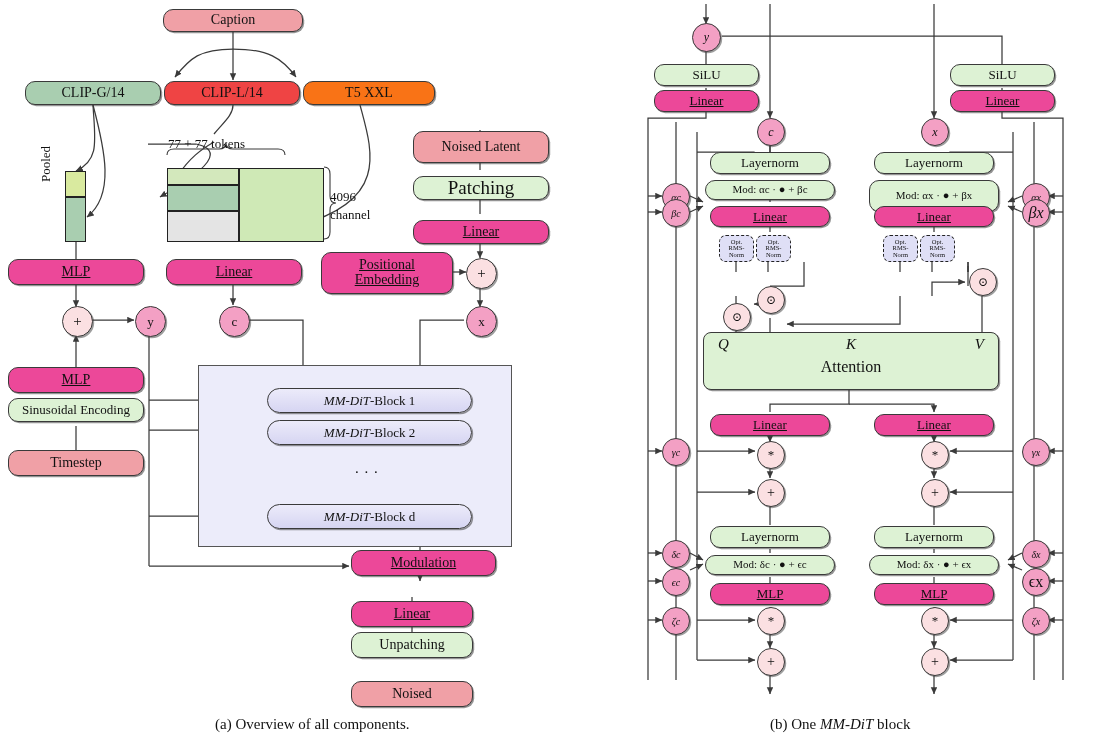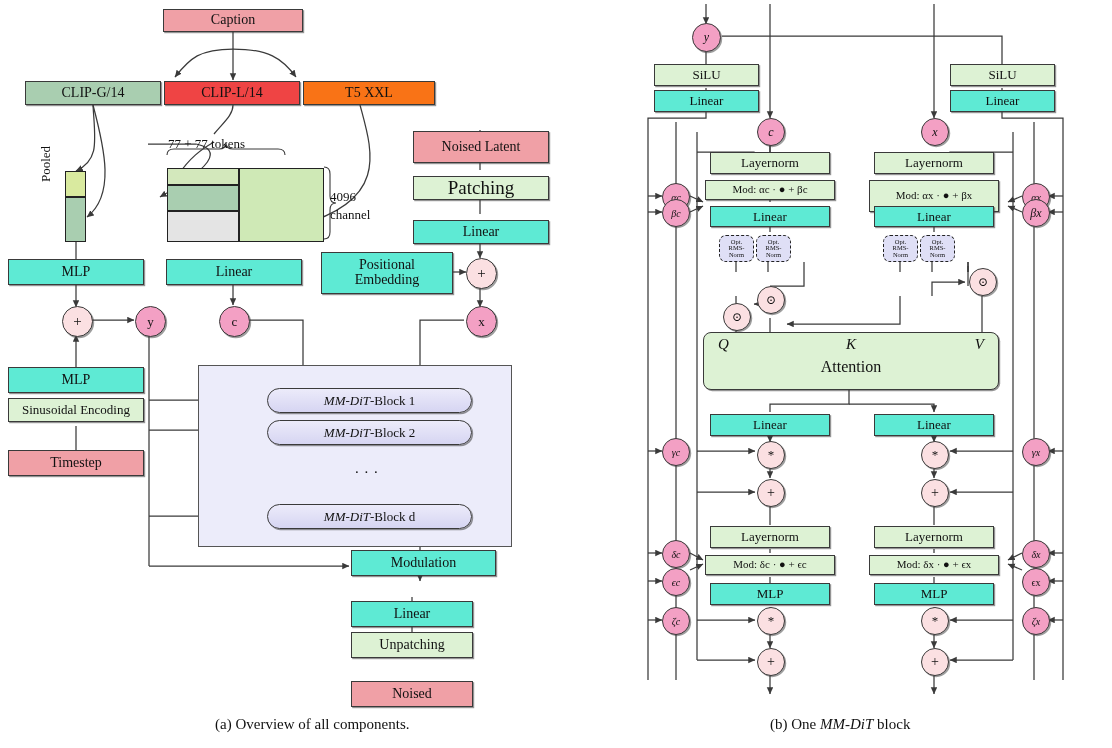--- a/index.html
+++ b/index.html
@@ -2,25 +2,25 @@
 <html><head>
 <meta charset="utf-8">
 <style>
   html,body{margin:0;padding:0;background:#ffffff;}
   body{width:1112px;height:748px;position:relative;overflow:hidden;
        font-family:"Liberation Serif","DejaVu Serif",serif;color:#111;}
   #root{position:relative;width:1112px;height:748px;}
   svg.wires{position:absolute;left:0;top:0;width:1112px;height:748px;pointer-events:none;}
   .node{position:absolute;box-sizing:border-box;border:1px solid #3a3a3a;
         display:flex;align-items:center;justify-content:center;
-        text-align:center;line-height:1.05;border-radius:0;
+        text-align:center;line-height:1.05;border-radius:10px;
         box-shadow:1.2px 1.2px 0 rgba(60,60,60,.55);}
   .pink{background:#f0a0a6;}
   .green{background:#ddf2d4;}
-  .lav{background:#5eead4;}
+  .lav{background:#ec4899;text-decoration:underline;}
   .lavgrad{background:linear-gradient(180deg,#ecebfa 0%,#d6d5f2 100%);}
   .circ{position:absolute;border:1px solid #3a3a3a;border-radius:50%;
         display:flex;align-items:center;justify-content:center;
         box-shadow:1.2px 1.2px 0 rgba(60,60,60,.5);}
   .cpink{background:#f3a0c4;}
   .cpale{background:#fbe0e2;}
   .plain{position:absolute;box-sizing:border-box;border:1px solid #222;}
   .lbl{position:absolute;white-space:nowrap;}
   .it{font-style:italic;}
   .cont{position:absolute;box-sizing:border-box;border:1px solid #555;background:#ececfa;}
@@ -348,23 +348,23 @@
   <div class="circ cpale" style="left:921px;top:648px;width:26px;height:26px;font-size:14px;">+</div>
 
   <div class="circ cpink" style="left:662px;top:183px;width:26px;height:26px;font-size:10px;font-style:italic;">αc</div>
   <div class="circ cpink" style="left:662px;top:199px;width:26px;height:26px;font-size:10px;font-style:italic;">βc</div>
   <div class="circ cpink" style="left:662px;top:438px;width:26px;height:26px;font-size:10px;font-style:italic;">γc</div>
   <div class="circ cpink" style="left:662px;top:540px;width:26px;height:26px;font-size:10px;font-style:italic;">δc</div>
   <div class="circ cpink" style="left:662px;top:568px;width:26px;height:26px;font-size:10px;font-style:italic;">ϵc</div>
   <div class="circ cpink" style="left:662px;top:607px;width:26px;height:26px;font-size:10px;font-style:italic;">ζc</div>
 
   <div class="circ cpink" style="left:1022px;top:183px;width:26px;height:26px;font-size:10px;font-style:italic;">αx</div>
-  <div class="circ cpink" style="left:1022px;top:199px;width:26px;height:26px;font-size:12px;font-style:italic;">βx</div>
+  <div class="circ cpink" style="left:1022px;top:199px;width:26px;height:26px;font-size:16px;font-style:italic;">βx</div>
   <div class="circ cpink" style="left:1022px;top:438px;width:26px;height:26px;font-size:10px;font-style:italic;">γx</div>
   <div class="circ cpink" style="left:1022px;top:540px;width:26px;height:26px;font-size:10px;font-style:italic;">δx</div>
-  <div class="circ cpink" style="left:1022px;top:568px;width:26px;height:26px;font-size:10px;">ϵx</div>
+  <div class="circ cpink" style="left:1022px;top:568px;width:26px;height:26px;font-size:16px;">ϵx</div>
   <div class="circ cpink" style="left:1022px;top:607px;width:26px;height:26px;font-size:10px;font-style:italic;">ζx</div>
 
   <div class="cap" style="left:770px;top:716px;">
     <span>(b) One </span><span class="it">MM-DiT</span><span> block</span>
   </div>
 
 </div>
 
 </body></html>

